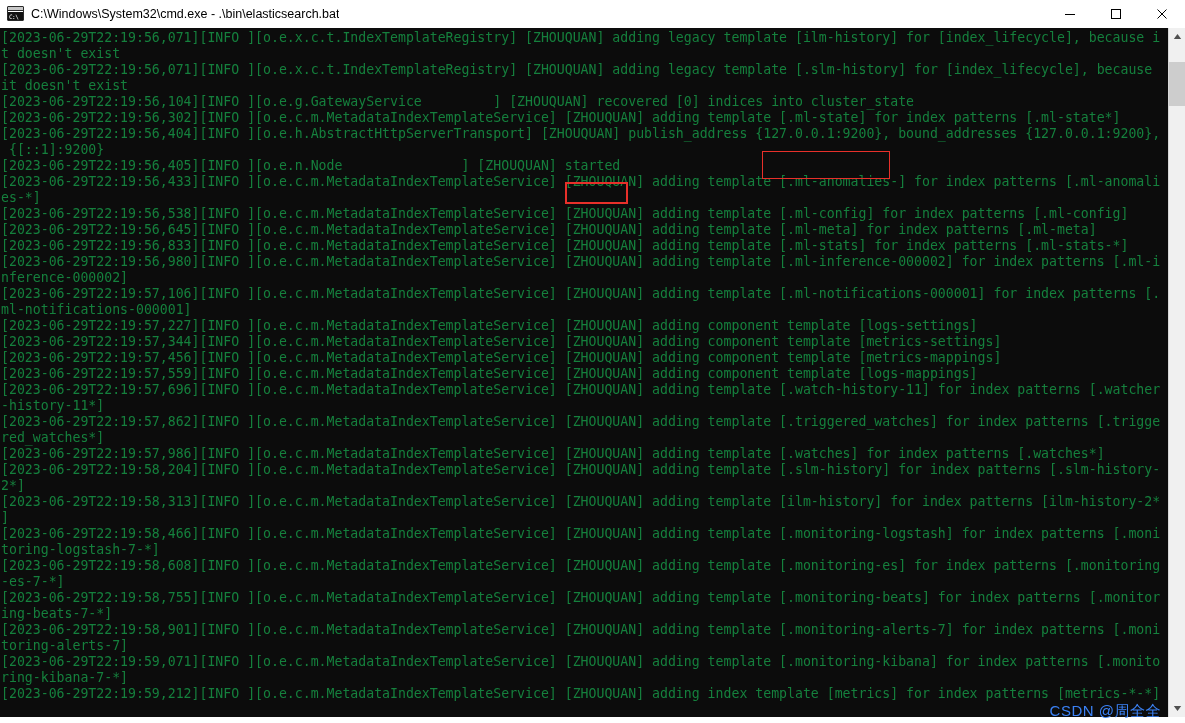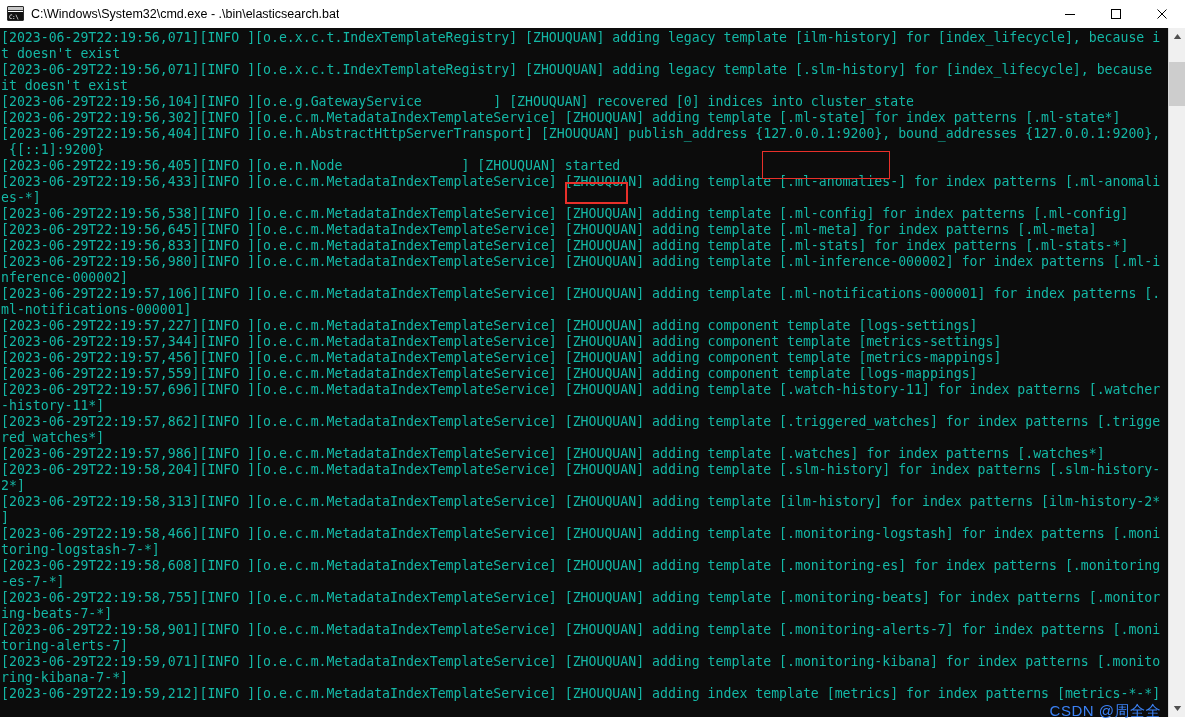--- a/index.html
+++ b/index.html
@@ -93,21 +93,21 @@
     position: relative;
     overflow: hidden;
     background: #0c0c0c;
     padding: 0 0 0 1px;
   }
   #console-text {
     margin: 0;
     font-family: "DejaVu Sans Mono", monospace;
     font-size: 13.2px;
     line-height: 16px;
-    color: #14b8a6;
+    color: #15803d;
     white-space: pre;
     letter-spacing: 0px;
     padding-top: 2px;
   }
 
   
   #scrollbar {
     flex: 0 0 17px;
     width: 17px;
     background: #f0f0f0;

